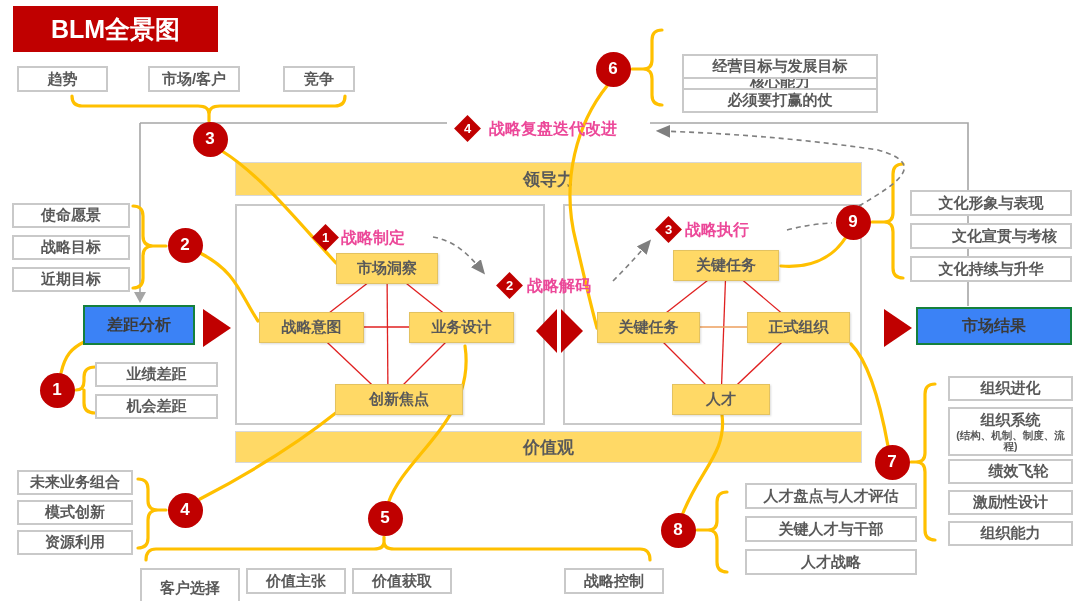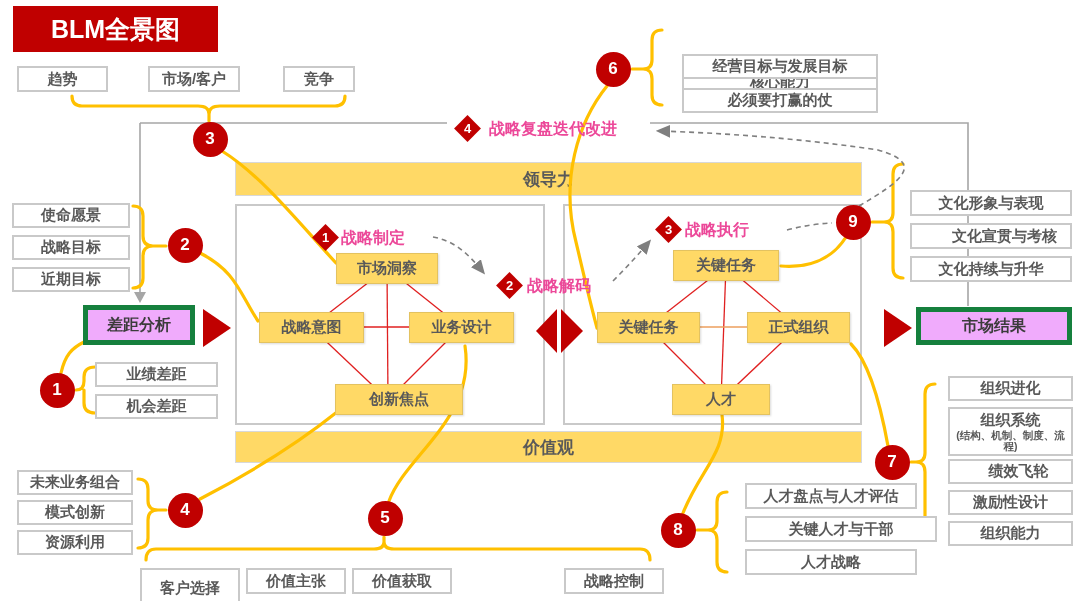--- a/index.html
+++ b/index.html
@@ -3,21 +3,21 @@
 <meta charset="utf-8">
 <style>
   html,body{margin:0;padding:0;background:#ffffff;}
   #stage{position:relative;width:1080px;height:601px;background:#ffffff;overflow:hidden;
          font-family:"Liberation Sans","DejaVu Sans",sans-serif;}
   .wbox{position:absolute;background:#ffffff;border:2px solid #c9c9c9;display:flex;align-items:center;
         justify-content:center;font-weight:bold;color:#595959;font-size:15px;z-index:2;box-sizing:border-box;white-space:nowrap;}
   .ybox{position:absolute;background:#FFD966;border:1px solid #e3c260;display:flex;align-items:center;
         justify-content:center;font-weight:bold;color:#595959;font-size:15px;z-index:2;box-sizing:border-box;
         box-shadow:1px 1px 2px rgba(0,0,0,0.15);white-space:nowrap;}
-  .gbox{position:absolute;background:#f0abfc;border:5px solid #15803d;display:flex;align-items:center;
+  .gbox{position:absolute;background:#3b82f6;border:2px solid #15803d;display:flex;align-items:center;
         justify-content:center;font-weight:bold;color:#3b3b3b;font-size:16px;z-index:2;box-sizing:border-box;white-space:nowrap;}
   .banner{position:absolute;background:#FFD966;border:1px solid #d8d8d8;display:flex;align-items:center;
         justify-content:center;font-weight:bold;color:#595959;font-size:17px;z-index:0;box-sizing:border-box;}
   .panel{position:absolute;background:#ffffff;border:2px solid #c9c9c9;z-index:0;box-sizing:border-box;}
   .circ{position:absolute;width:35px;height:35px;border-radius:50%;background:#C00000;color:#fff;
         display:flex;align-items:center;justify-content:center;font-size:17px;font-weight:bold;z-index:3;}
   .dia{position:absolute;width:19px;height:19px;background:#C00000;transform:rotate(45deg);z-index:3;
        display:flex;align-items:center;justify-content:center;}
   .dia span{transform:rotate(-45deg);color:#fff;font-size:13px;font-weight:bold;}
   .rlabel{position:absolute;color:#ec4899;font-weight:bold;font-size:16px;z-index:3;white-space:nowrap;}
@@ -206,21 +206,21 @@
   <div class="wbox" style="left:948px;top:490px;width:125px;height:25px;">
       <span>激励性设计</span>
     </div>
   <div class="wbox" style="left:948px;top:521px;width:125px;height:25px;">
       <span>组织能力</span>
     </div>
 
   <div class="wbox" style="left:745px;top:483px;width:172px;height:26px;">
       <span>人才盘点与人才评估</span>
     </div>
-  <div class="wbox" style="left:745px;top:516px;width:192px;height:26px;">
+  <div class="wbox" style="left:745px;top:516px;width:172px;height:26px;">
       <span>关键人才与干部</span>
     </div>
   <div class="wbox" style="left:745px;top:549px;width:172px;height:26px;">
       <span>人才战略</span>
     </div>
 
   <div class="wbox" style="left:140px;top:568px;width:100px;height:40px;">
       <span>客户选择</span>
     </div>
   <div class="wbox" style="left:246px;top:568px;width:100px;height:26px;">

